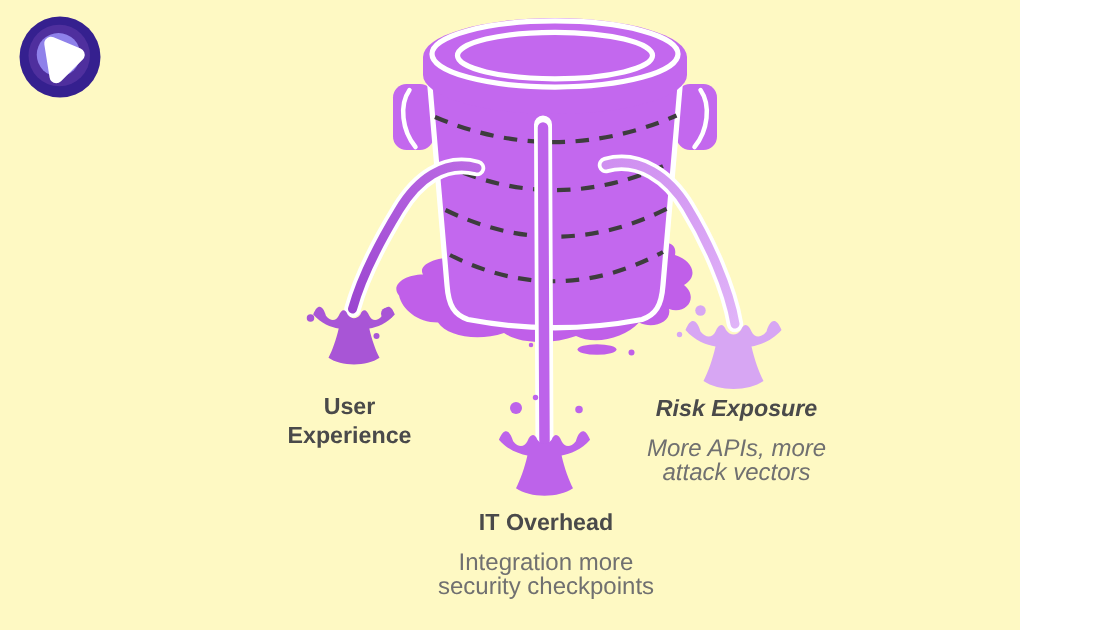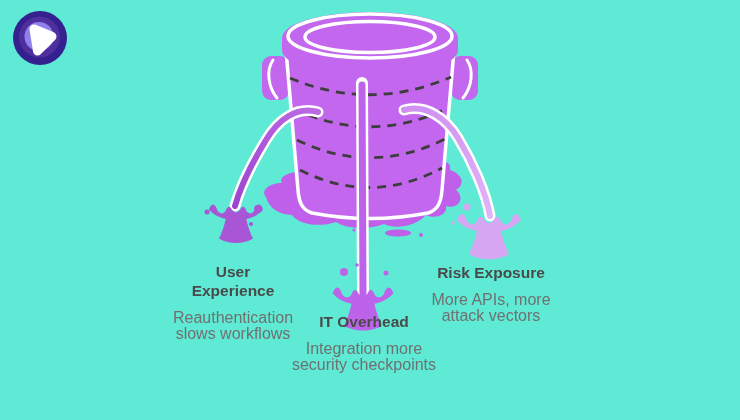--- a/index.html
+++ b/index.html
@@ -1,26 +1,26 @@
 <!DOCTYPE html>
 <html><head>
 <meta charset="utf-8">
 <style>
   html,body{margin:0;padding:0;background:#fff;}
-  .canvas{position:relative;width:740px;height:420px;background:#5eead4;overflow:hidden;
+  .canvas{position:relative;width:680px;height:420px;background:#fef9c3;overflow:hidden;
           font-family:"Liberation Sans",sans-serif;}
   .logo{position:absolute;left:12px;top:10px;width:56px;height:56px;}
   .art{position:absolute;left:0;top:0;width:740px;height:420px;}
   .label{position:absolute;text-align:center;}
   .label h3{margin:0;font-size:15.5px;line-height:19px;font-weight:700;color:#4a4a4a;}
   .label h3.narrow{max-width:98px;margin:0 auto;}
   .label p{margin:10px 0 0 0;font-size:16px;line-height:15.5px;color:#707070;white-space:pre-line;}
   #label-user{left:153px;top:262px;width:160px;}
-  #label-it{left:274px;top:312px;width:180px;}
-  #label-risk{left:401px;top:263px;width:180px;}
+  #label-it{left:274px;top:339px;width:180px;}
+  #label-risk{left:401px;top:263px;width:180px;font-style:italic;}
 </style>
 </head>
 <body>
 
 <div class="canvas">
 
   <svg class="logo" viewBox="0 0 56 56" aria-hidden="true">
     <circle cx="28" cy="28" r="27" fill="#35208f"></circle>
     <circle cx="27.5" cy="27" r="20.5" fill="#4f2f9e"></circle>
     <circle cx="27" cy="26.5" r="14.5" fill="#8f81ea"></circle>
@@ -95,22 +95,20 @@
         <circle cx="386" cy="273" r="2.5"></circle>
     </g>
     <g fill="#d7a6f3">
       <circle cx="467" cy="207" r="3.5"></circle>
         <circle cx="453" cy="223" r="1.8"></circle>
     </g>
   </svg>
 
   <div class="label" id="label-user">
     <h3 class="narrow">User Experience</h3>
-    <p>Reauthentication
-slows workflows</p>
   </div>
 
   <div class="label" id="label-it">
     <h3>IT Overhead</h3>
     <p>Integration more
 security checkpoints</p>
   </div>
 
   <div class="label" id="label-risk">
     <h3>Risk Exposure</h3>

